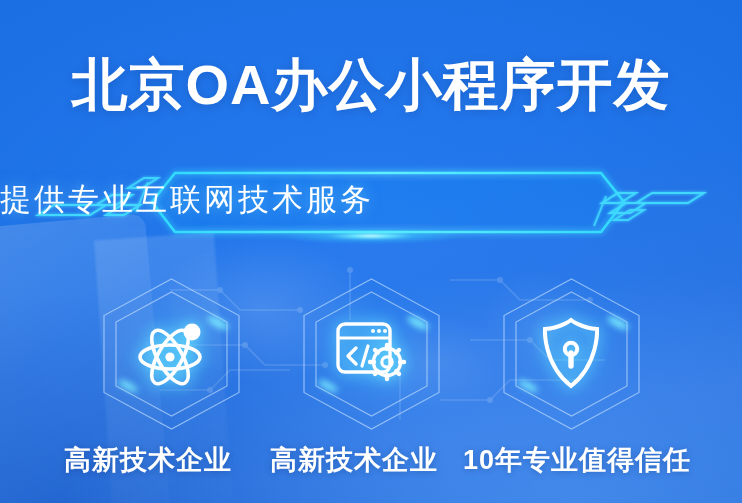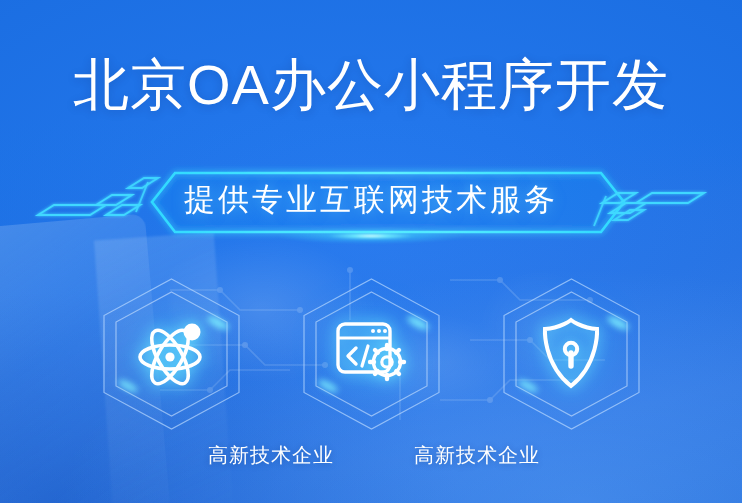--- a/index.html
+++ b/index.html
@@ -74,38 +74,37 @@
     background: radial-gradient(ellipse 95% 80% at 50% 45%, rgba(255,255,255,0.05) 0%, rgba(0,0,0,0.07) 100%);
   }
 
   
   .title {
     position: absolute;
     left: 0; right: 0; top: 52px;
     text-align: center;
     color: #ffffff;
     font-size: 56px;
-    font-weight: normal;
+    font-weight: bold;
     letter-spacing: 1px;
     line-height: 1.18;
     text-shadow: 0 2px 10px rgba(0,30,90,0.20);
     white-space: nowrap;
   }
 
   
   .banner-wrap {
     position: absolute;
     left: 0; right: 0; top: 164px;
     height: 72px;
   }
   .banner-svg { position: absolute; left: 0; top: 0; }
   .banner-text {
     position: absolute;
     left: 0; right: 0; top: 15px;
-    text-align: center;
     color: #ffffff;
     font-size: 31px;
     font-weight: normal;
     letter-spacing: 3px;
     white-space: nowrap;
     text-shadow: 0 0 14px rgba(120,230,255,0.55);
   }
   .banner-flare {
     position: absolute;
     left: 50%; top: 64px;
@@ -136,22 +135,22 @@
   
   .labels {
     position: absolute;
     left: 0; right: 0; top: 442px;
     display: flex;
     justify-content: center;
     align-items: baseline;
   }
   .label {
     color: #ffffff;
-    font-size: 20px;
-    font-weight: normal;
+    font-size: 27px;
+    font-weight: bold;
     letter-spacing: 1px;
     white-space: nowrap;
     text-shadow: 0 1px 6px rgba(0,35,95,0.30);
   }
   .label.l0 { width: 212px; text-align: center; }
   .label.l1 { width: 200px; text-align: center; }
   .label.l2 { width: 246px; text-align: center; }
 </style>
 </head>
 <body>
@@ -324,15 +323,16 @@
           <path d="M36 39 L36 52" stroke="#ffffff" stroke-width="5.4" stroke-linecap="round"></path>
         </svg>
       </div>
     </div>
 
   </div>
 
   <div class="labels">
     <div class="label l0">高新技术企业</div>
     <div class="label l1">高新技术企业</div>
+    <div class="label l2">10年专业值得信任</div>
   </div>
 
 </div>
 
 </body></html>

